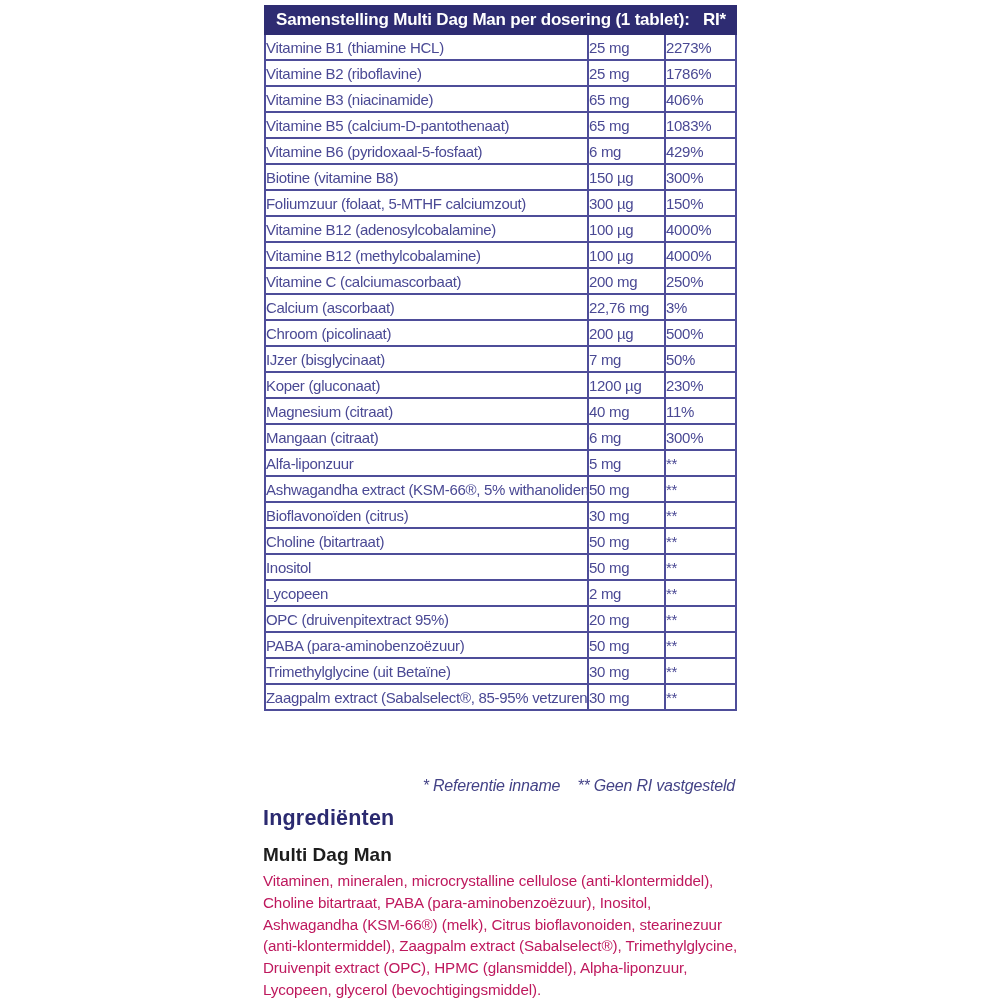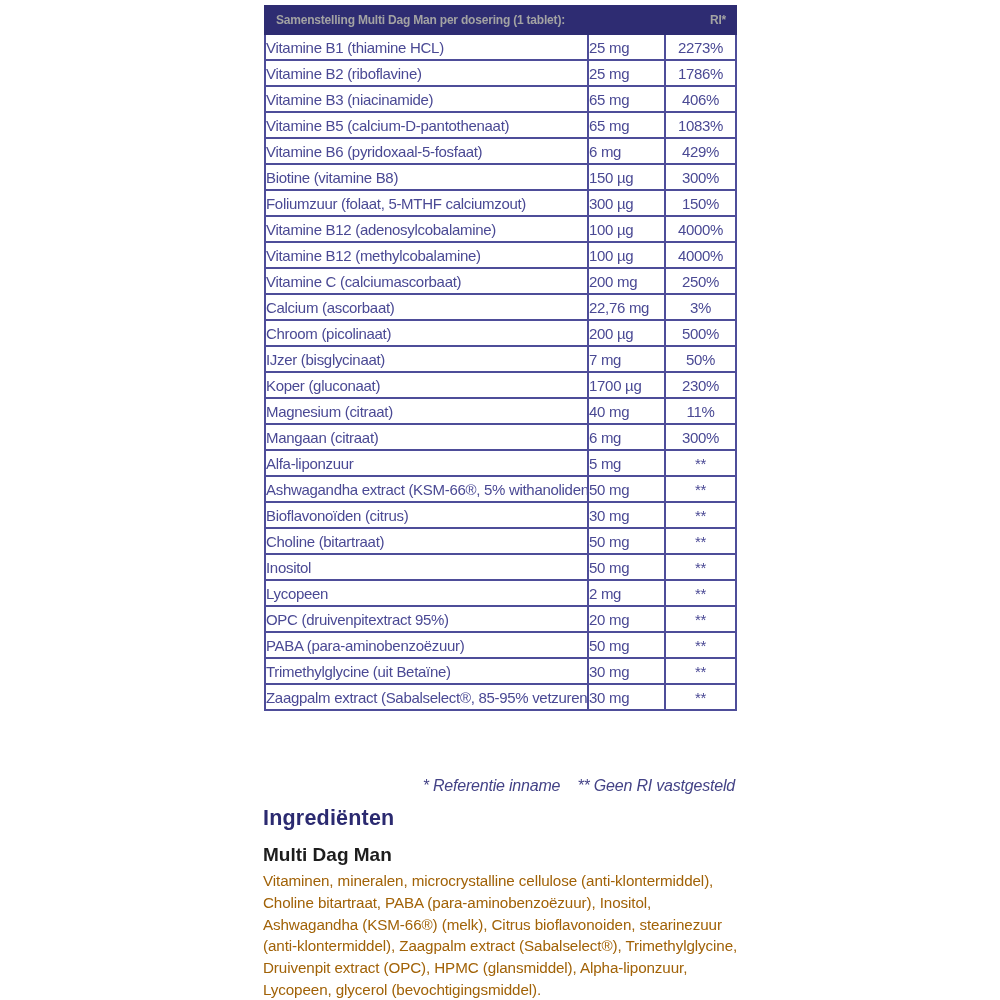--- a/index.html
+++ b/index.html
@@ -30,38 +30,38 @@
     background: #2e2c72;
     border: 2px solid #2e2c72;
     height: 26px;
     padding: 0;
   }
   .head-flex {
     display: flex;
     justify-content: space-between;
     align-items: center;
     padding: 0 9px 0 10px;
-    color: #a3a3a3;
-    font-size: 12px;
+    color: #ffffff;
+    font-size: 17px;
     font-weight: bold;
     letter-spacing: -0.2px;
     white-space: nowrap;
   }
   .comp-table tbody td {
     border: 2px solid #4e4d99;
     height: 24px;
     font-size: 15px;
     letter-spacing: -0.3px;
     padding: 0;
     white-space: nowrap;
     overflow: hidden;
   }
   td.col-name  { text-align: left;  padding: 0 4px 0 10px; }
   td.col-amount{ text-align: left; }
-  td.col-ri    { text-align: center; padding-right: 9px; }
+  td.col-ri    { text-align: left; padding-right: 9px; }
 
   
   .footnote {
     position: absolute;
     left: 264px;
     top: 777px;
     width: 471px;
     text-align: right;
     font-style: italic;
     font-size: 16px;
@@ -89,21 +89,21 @@
     margin: 13px 0 0 0;
     font-size: 19px;
     font-weight: bold;
     color: #1d1d1d;
   }
   .ingredients-body {
     margin: 4px 0 0 0;
     font-size: 15.2px;
     line-height: 21.8px;
     letter-spacing: -0.1px;
-    color: #a16207;
+    color: #be185d;
     white-space: pre-line;
   }
 </style>
 </head>
 <body>
 
 <div class="page">
 
   <table class="comp-table">
     <colgroup>
@@ -182,21 +182,21 @@
           <td class="col-amount">200 µg</td>
           <td class="col-ri">500%</td>
         </tr>
         <tr>
           <td class="col-name">IJzer (bisglycinaat)</td>
           <td class="col-amount">7 mg</td>
           <td class="col-ri">50%</td>
         </tr>
         <tr>
           <td class="col-name">Koper (gluconaat)</td>
-          <td class="col-amount">1700 µg</td>
+          <td class="col-amount">1200 µg</td>
           <td class="col-ri">230%</td>
         </tr>
         <tr>
           <td class="col-name">Magnesium (citraat)</td>
           <td class="col-amount">40 mg</td>
           <td class="col-ri">11%</td>
         </tr>
         <tr>
           <td class="col-name">Mangaan (citraat)</td>
           <td class="col-amount">6 mg</td>

